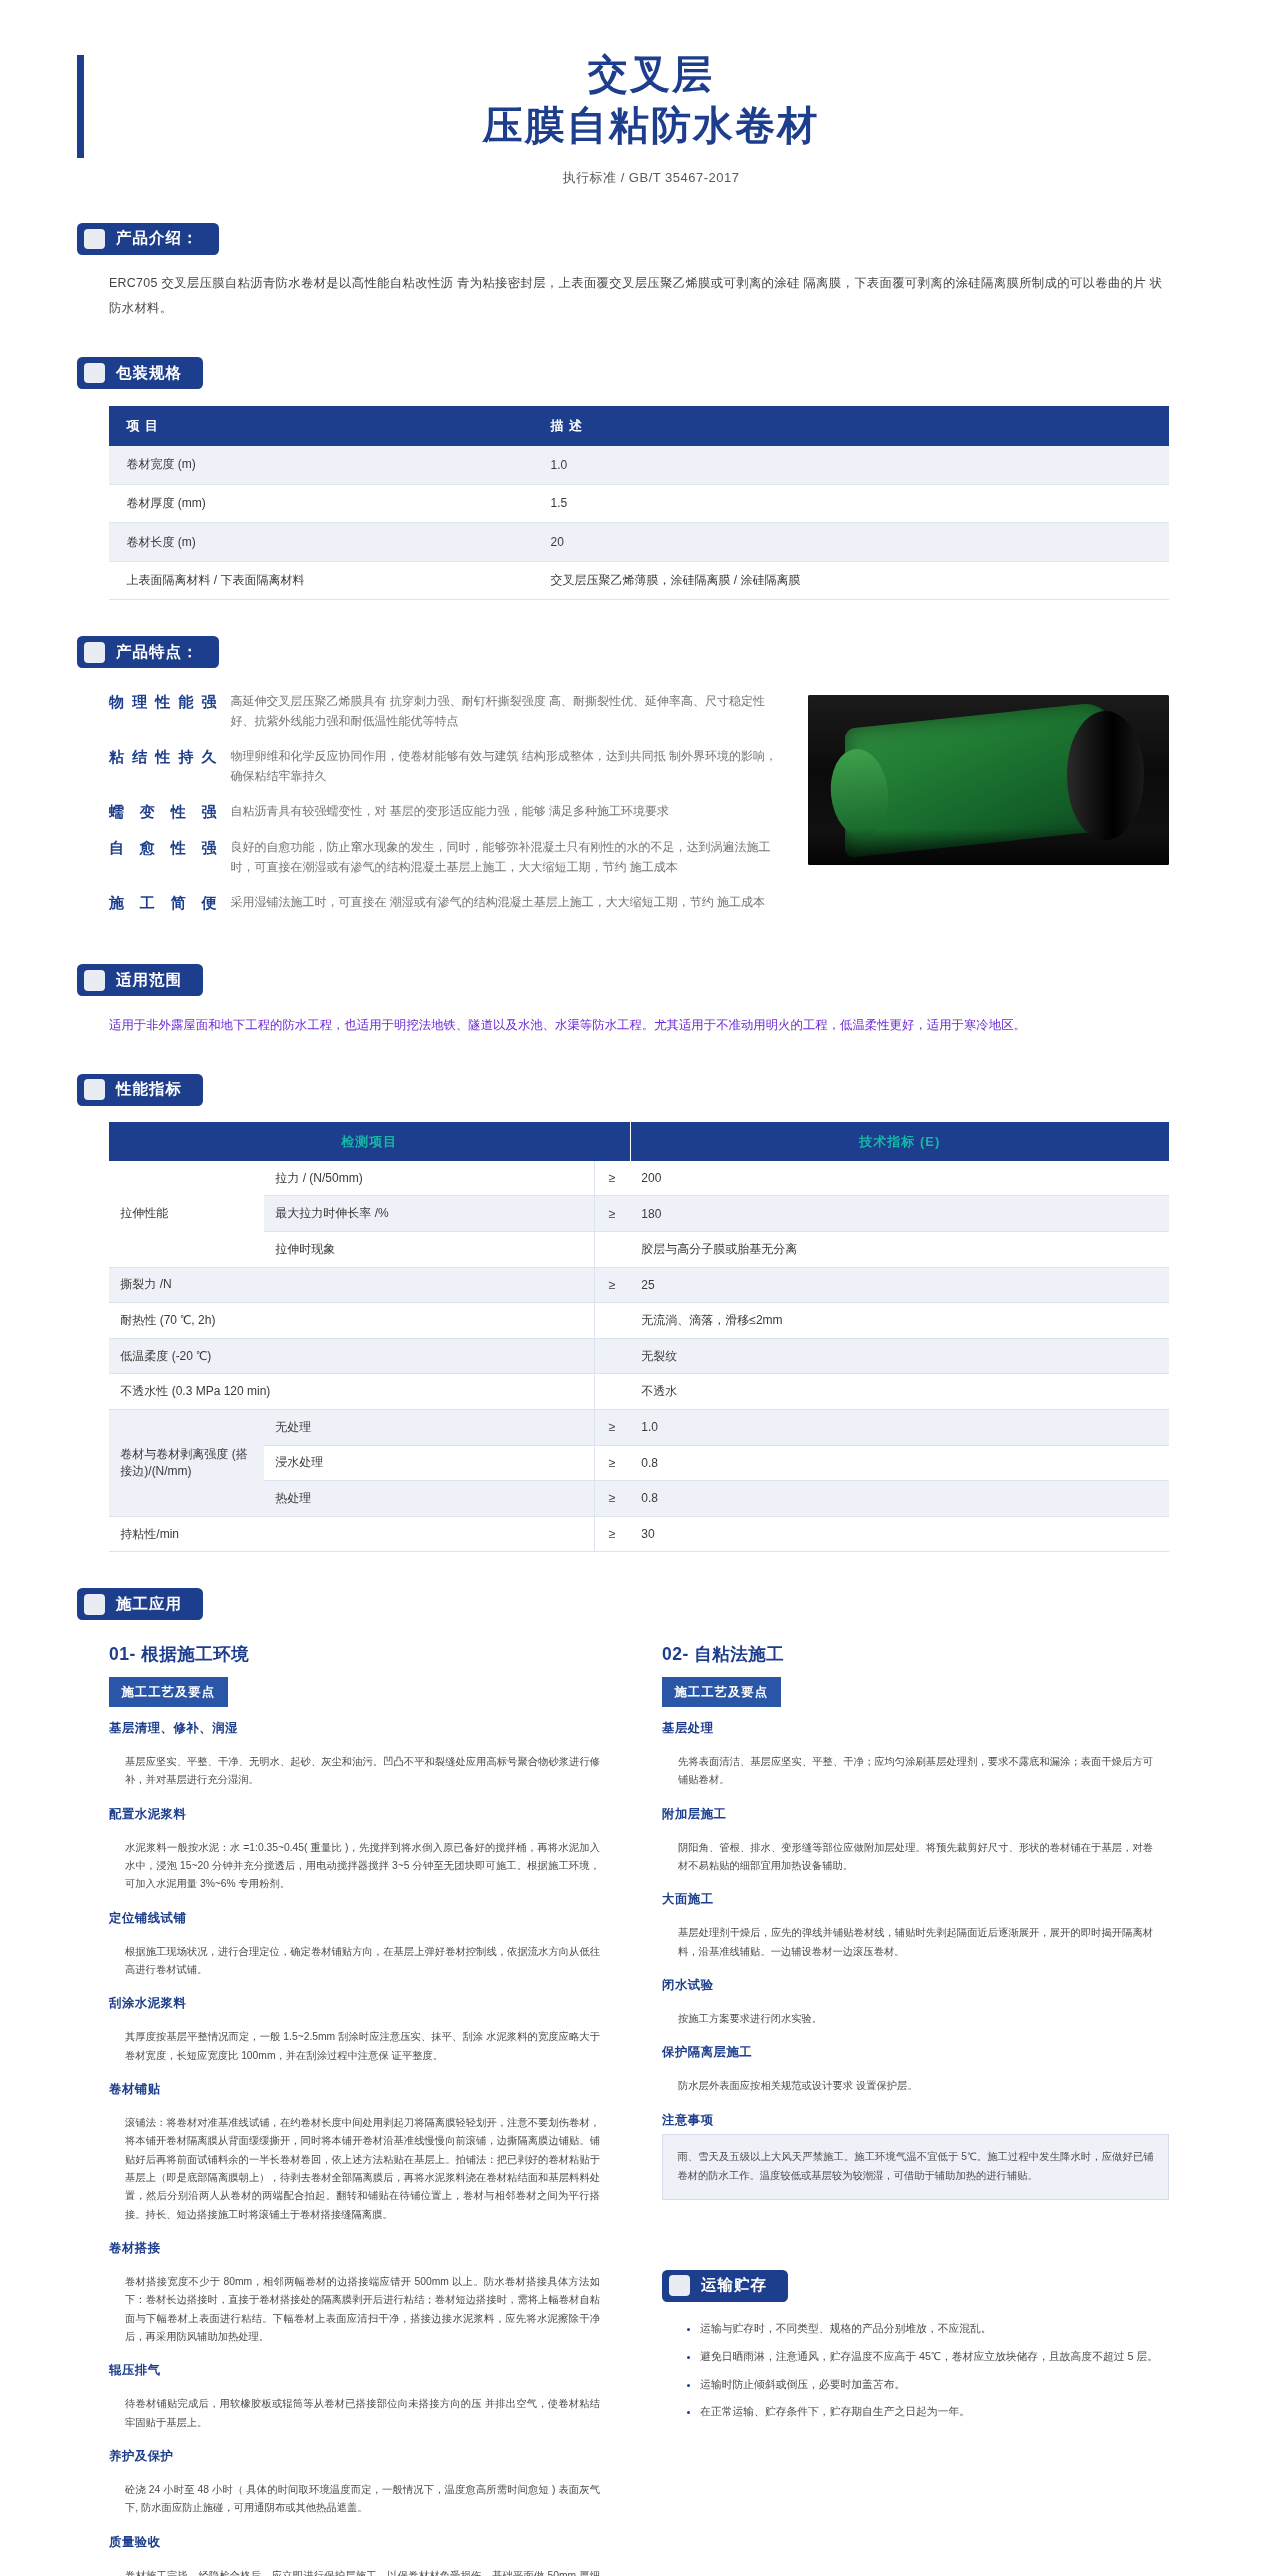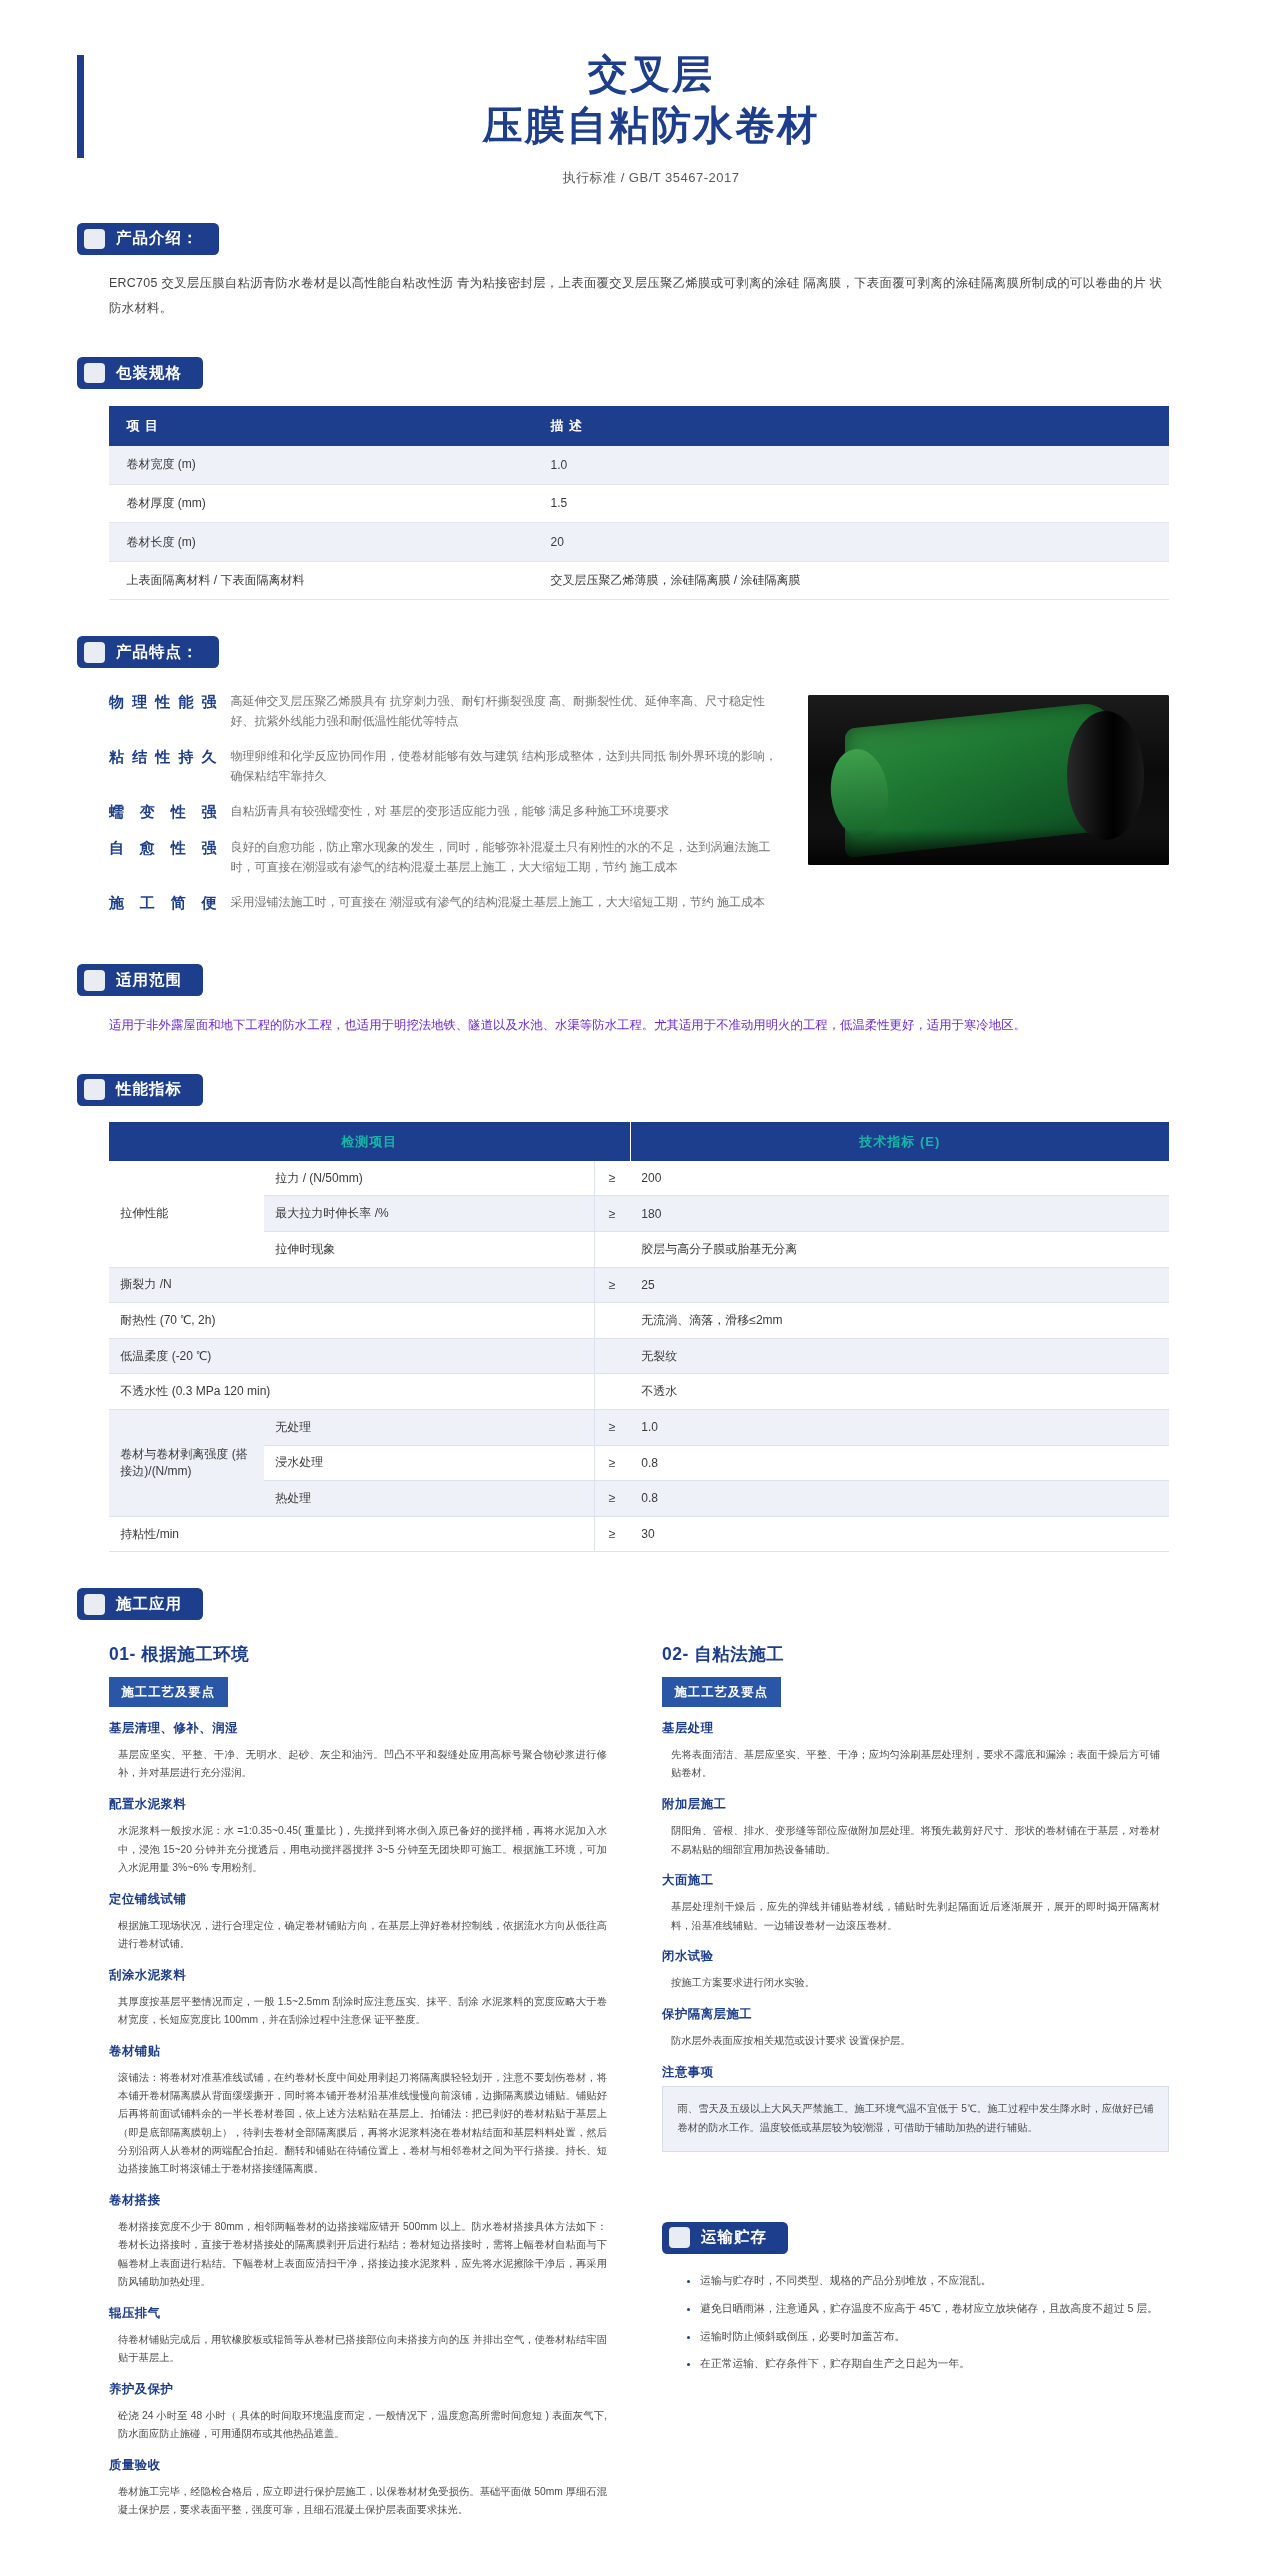--- a/index.html
+++ b/index.html
@@ -244,21 +244,21 @@
   }
   .blk { margin-bottom: 13.4px; }
   .blk h4 {
     margin: 0 0 5.2px 0;
     font-size: 12.4px;
     color: #1d3e8c;
     font-weight: bold;
     letter-spacing: 0.5px;
   }
   .blk p {
-    margin: 9px;
+    margin: 16px;
     font-size: 10.3px;
     line-height: 1.78;
     color: #4a4a4a;
     text-align: justify;
   }
   .notice-box {
     background: #eef2f8;
     border: 0.5px solid #d5ddea;
     padding: 13.4px 14.4px;
     font-size: 10.3px;

